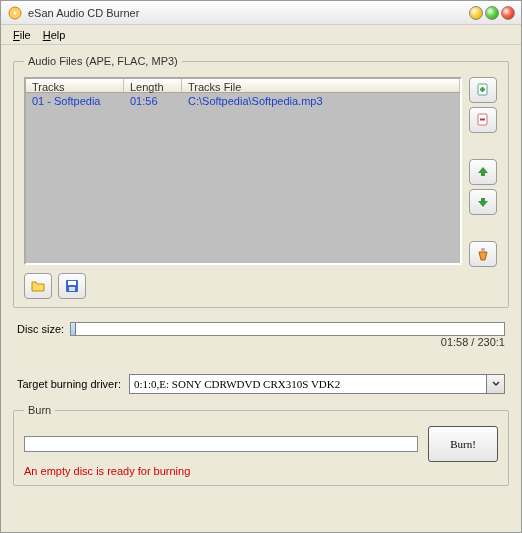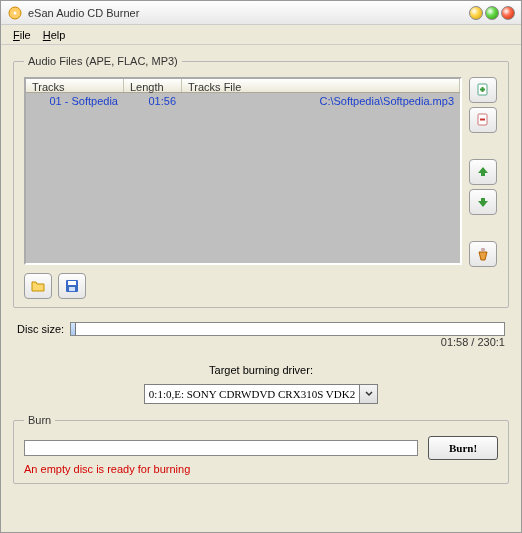--- a/index.html
+++ b/index.html
@@ -76,21 +76,21 @@
   padding: 2px 6px;
   border-right: 1px solid #c8c4b4;
   color: #333;
   white-space: nowrap;
 }
 .th.tracks { width: 98px; }
 .th.length { width: 58px; }
 .th.file { flex:1; }
 .table-body { flex:1; overflow:auto; }
 .tr { display:flex; height:16px; align-items:center; }
-.tr.selected { background:#bfbfbf;text-align:right; }
+.tr.selected { background:#bfbfbf; }
 .td { padding: 1px 6px; color: #1a3fce; white-space:nowrap; overflow:hidden; }
 .td.tracks { width: 98px; }
 .td.length { width: 58px; }
 .td.file { flex:1; }
 .sidebtns { display:flex; flex-direction:column; gap:4px; width:30px; align-items:center; }
 .sidebtns .spacer { height: 18px; }
 .iconbtn {
   width: 28px; height: 26px;
   background: linear-gradient(to bottom,#fdfdfd,#e6e6e6);
   border: 1px solid #9c9c9c;
@@ -105,21 +105,21 @@
 .disc-label { white-space:nowrap; }
 .progress {
   flex:1;
   height:14px;
   border: 1px solid #888;
   background:#fff;
   position:relative;
 }
 .progress-fill { height:100%; background: linear-gradient(to bottom,#d0e8ff,#a9c8ee); border-right:1px solid #777; }
 .disc-size-text { text-align:right; margin: 0 4px 0 0; font-size:11px; color:#333; }
-.target-row { display:flex; align-items:center; gap:8px; margin: 6px 4px 0 4px; flex-direction: column; }
+.target-row { display:flex; align-items:center; gap:8px; margin: 16px 4px 0 4px; }
 .target-label { white-space:nowrap; }
 .select-wrap { flex:1; display:flex; }
 .select-box {
   flex:1;
   height:20px;
   border: 1px solid #7f7f7f;
   background:#fff;
   font-family: Tahoma; font-size:11px;
   padding: 2px 4px;
   display:flex; align-items:center;
@@ -131,25 +131,25 @@
   display:flex; align-items:center; justify-content:center;
   cursor:pointer;
 }
 .burn-row { display:flex; align-items:center; gap:10px; }
 .burn-progress {
   flex:1; height:16px;
   border: 1px solid #888;
   background:#fff;
 }
 .burn-btn {
-  width:70px; height:24px;
+  width:70px; height:36px;
   background: linear-gradient(to bottom,#fdfdfd,#e6e6e6);
   border:1px solid #555;
   border-radius:3px;
-  font-weight:bold;
+  font-weight:normal;
   font-family:Tahoma; font-size:11px;
   cursor:pointer;
 }
 .status-msg { color:#d40000; margin-top:3px; font-size:11px; }
 </style>
 </head>
 <body>
 
 <div class="window">
   <div class="titlebar">

